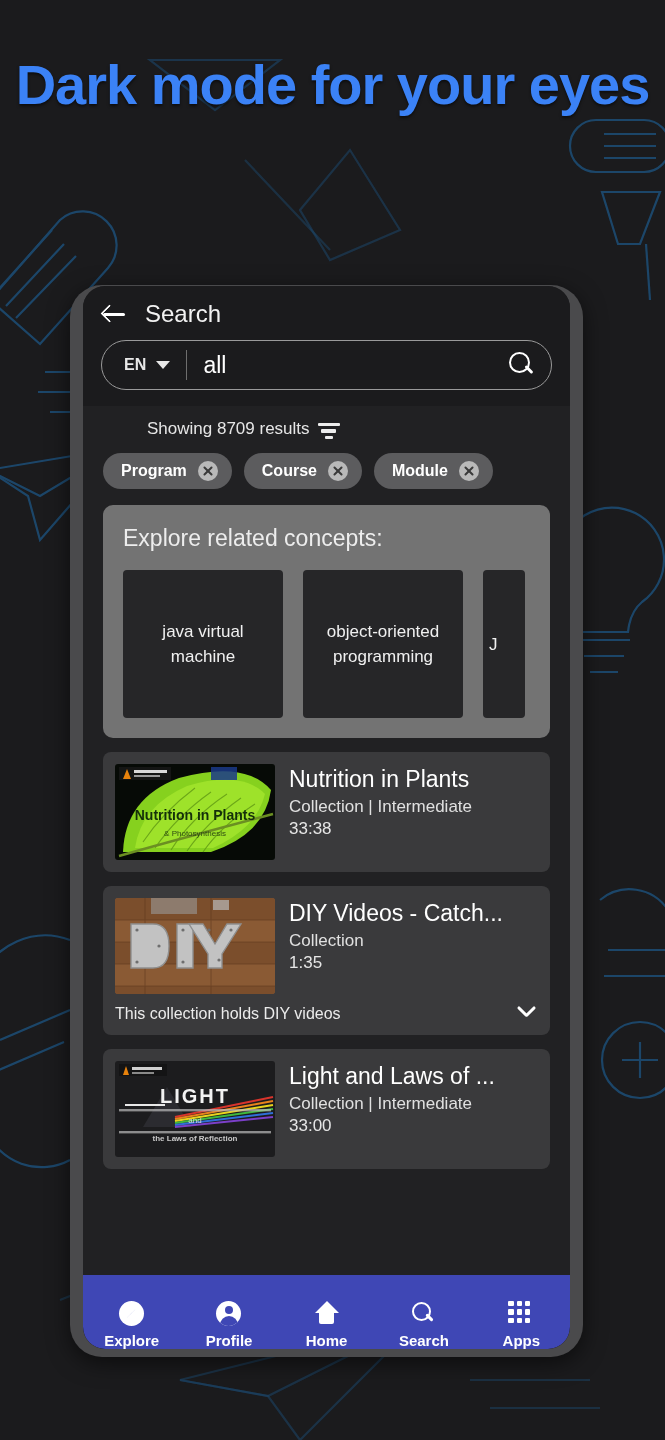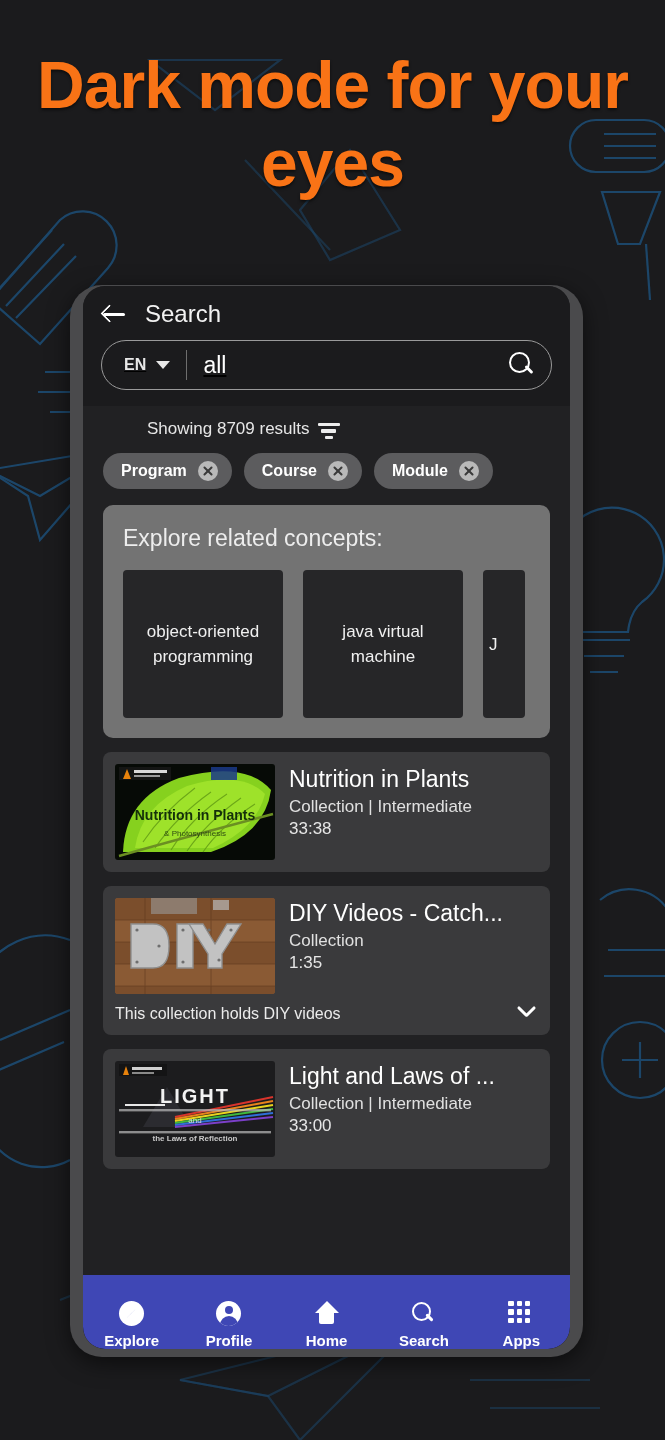--- a/index.html
+++ b/index.html
@@ -11,22 +11,22 @@
     position:relative;
   }
 
   
   #bg-doodles { position:absolute; inset:0; z-index:0; }
 
   
   .headline {
     position:absolute; top:46px; left:0; width:665px;
     text-align:center; z-index:2;
-    color:#f97316;
-    font-size:66px; line-height:78px;
+    color:#3b82f6;
+    font-size:56px; line-height:78px;
     font-weight:bold; letter-spacing:-1px;
     text-shadow:0 2px 3px rgba(0,0,0,.55);
   }
 
   
   .phone {
     position:absolute; left:70px; top:285px;
     width:513px; height:1072px;
     background:#4a4a4c;
     border-radius:32px;
@@ -58,21 +58,20 @@
   }
   .appbar-title { color:#f2f2f2; font-size:24px; font-weight:400; }
 
   .searchbox {
     display:flex; align-items:center;
     height:50px;
     border:1.3px solid #9a9a9a;
     border-radius:26px;
     background:#1b1b1d;
     padding:0 16px 0 0;
-    text-decoration:underline;
   }
   .lang {
     display:flex; align-items:center; gap:10px;
     padding:0 16px 0 22px; height:100%;
     color:#e8e8e8; font-size:16px; font-weight:bold;
     cursor:pointer;
   }
   .caret {
     width:0;height:0;border-left:7px solid transparent;border-right:7px solid transparent;
     border-top:8px solid #e8e8e8;
@@ -289,22 +288,22 @@
         </div>
         <div class="chip">
           <span>Module</span>
           <span class="chip-x"></span>
         </div>
       </div>
 
       <div class="panel">
         <div class="panel-title">Explore related concepts:</div>
         <div class="tiles">
+          <div class="tile">java virtual machine</div>
           <div class="tile">object-oriented programming</div>
-          <div class="tile">java virtual machine</div>
           <div class="tile clip">J</div>
         </div>
       </div>
 
       <div class="card">
         <div class="card-main">
           <div class="thumb">
             <svg width="160" height="96" viewBox="0 0 160 96">
               <rect width="160" height="96" fill="#060a06"></rect>
               <path d="M8 88 Q10 34 64 14 Q130 -4 156 26 Q150 70 96 88 Z" fill="#86d11e"></path>

